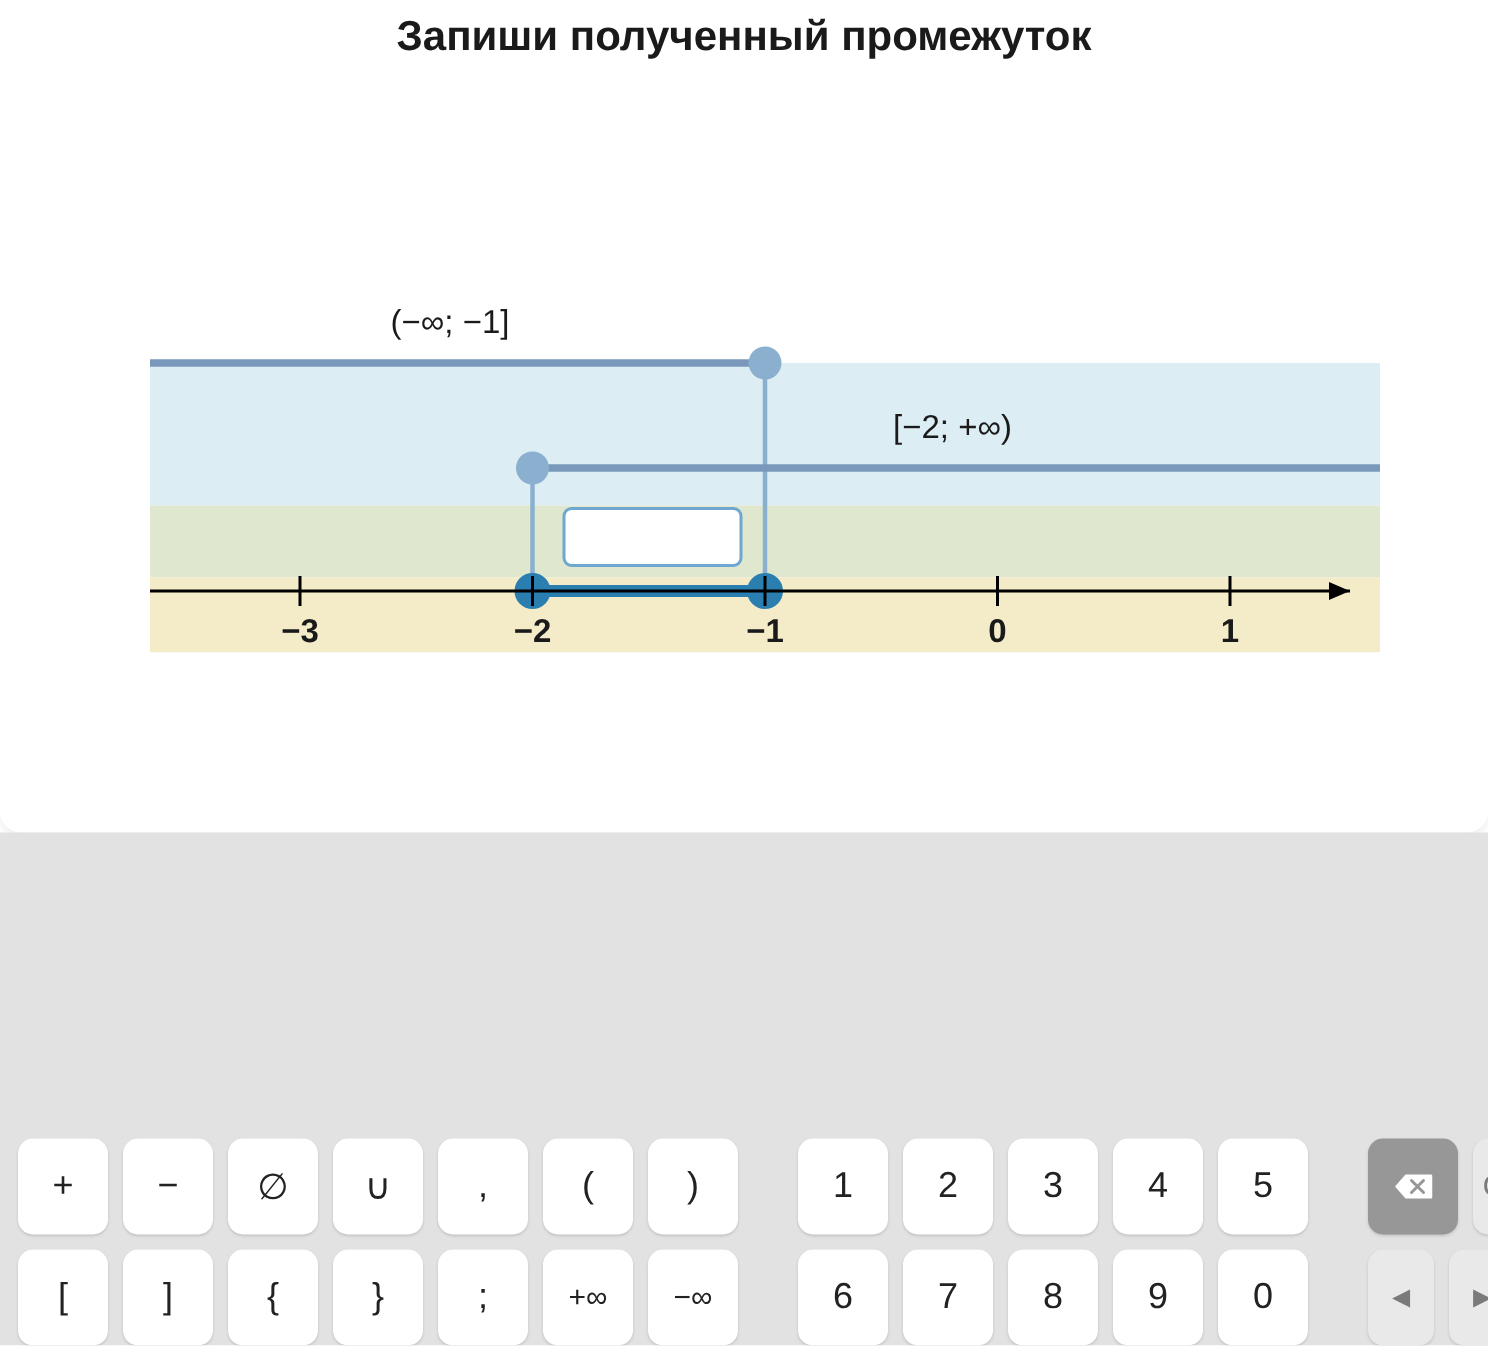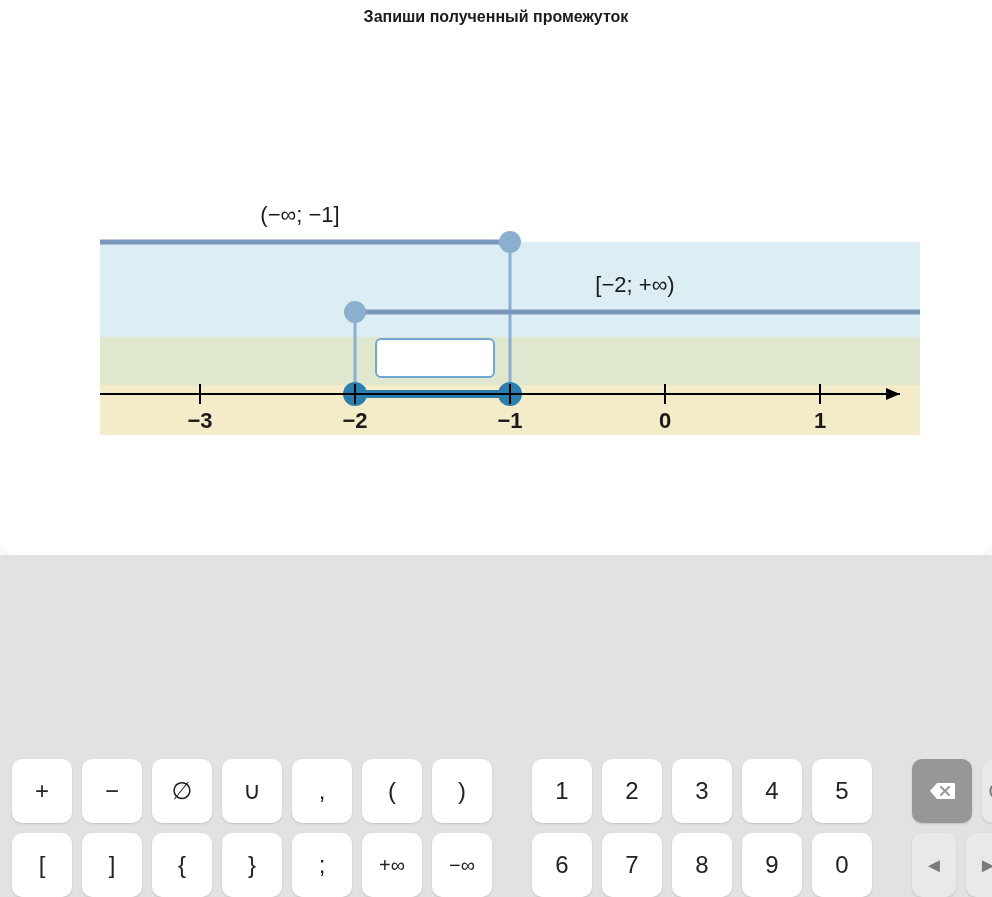--- a/index.html
+++ b/index.html
@@ -16,21 +16,21 @@
     width: 100%;
     height: 555px;
     border-bottom-left-radius: 14px;
     border-bottom-right-radius: 14px;
     box-shadow: 0 2px 6px rgba(0,0,0,0.08);
     position: relative;
   }
   .title {
     text-align: center;
     font-weight: 700;
-    font-size: 16px;
+    font-size: 28px;
     color: #1a1a1a;
     padding-top: 8px;
   }
   .diagram-wrap {
     position: absolute;
     left: 100px;
     top: 190px;
     width: 820px;
     height: 245px;
   }

